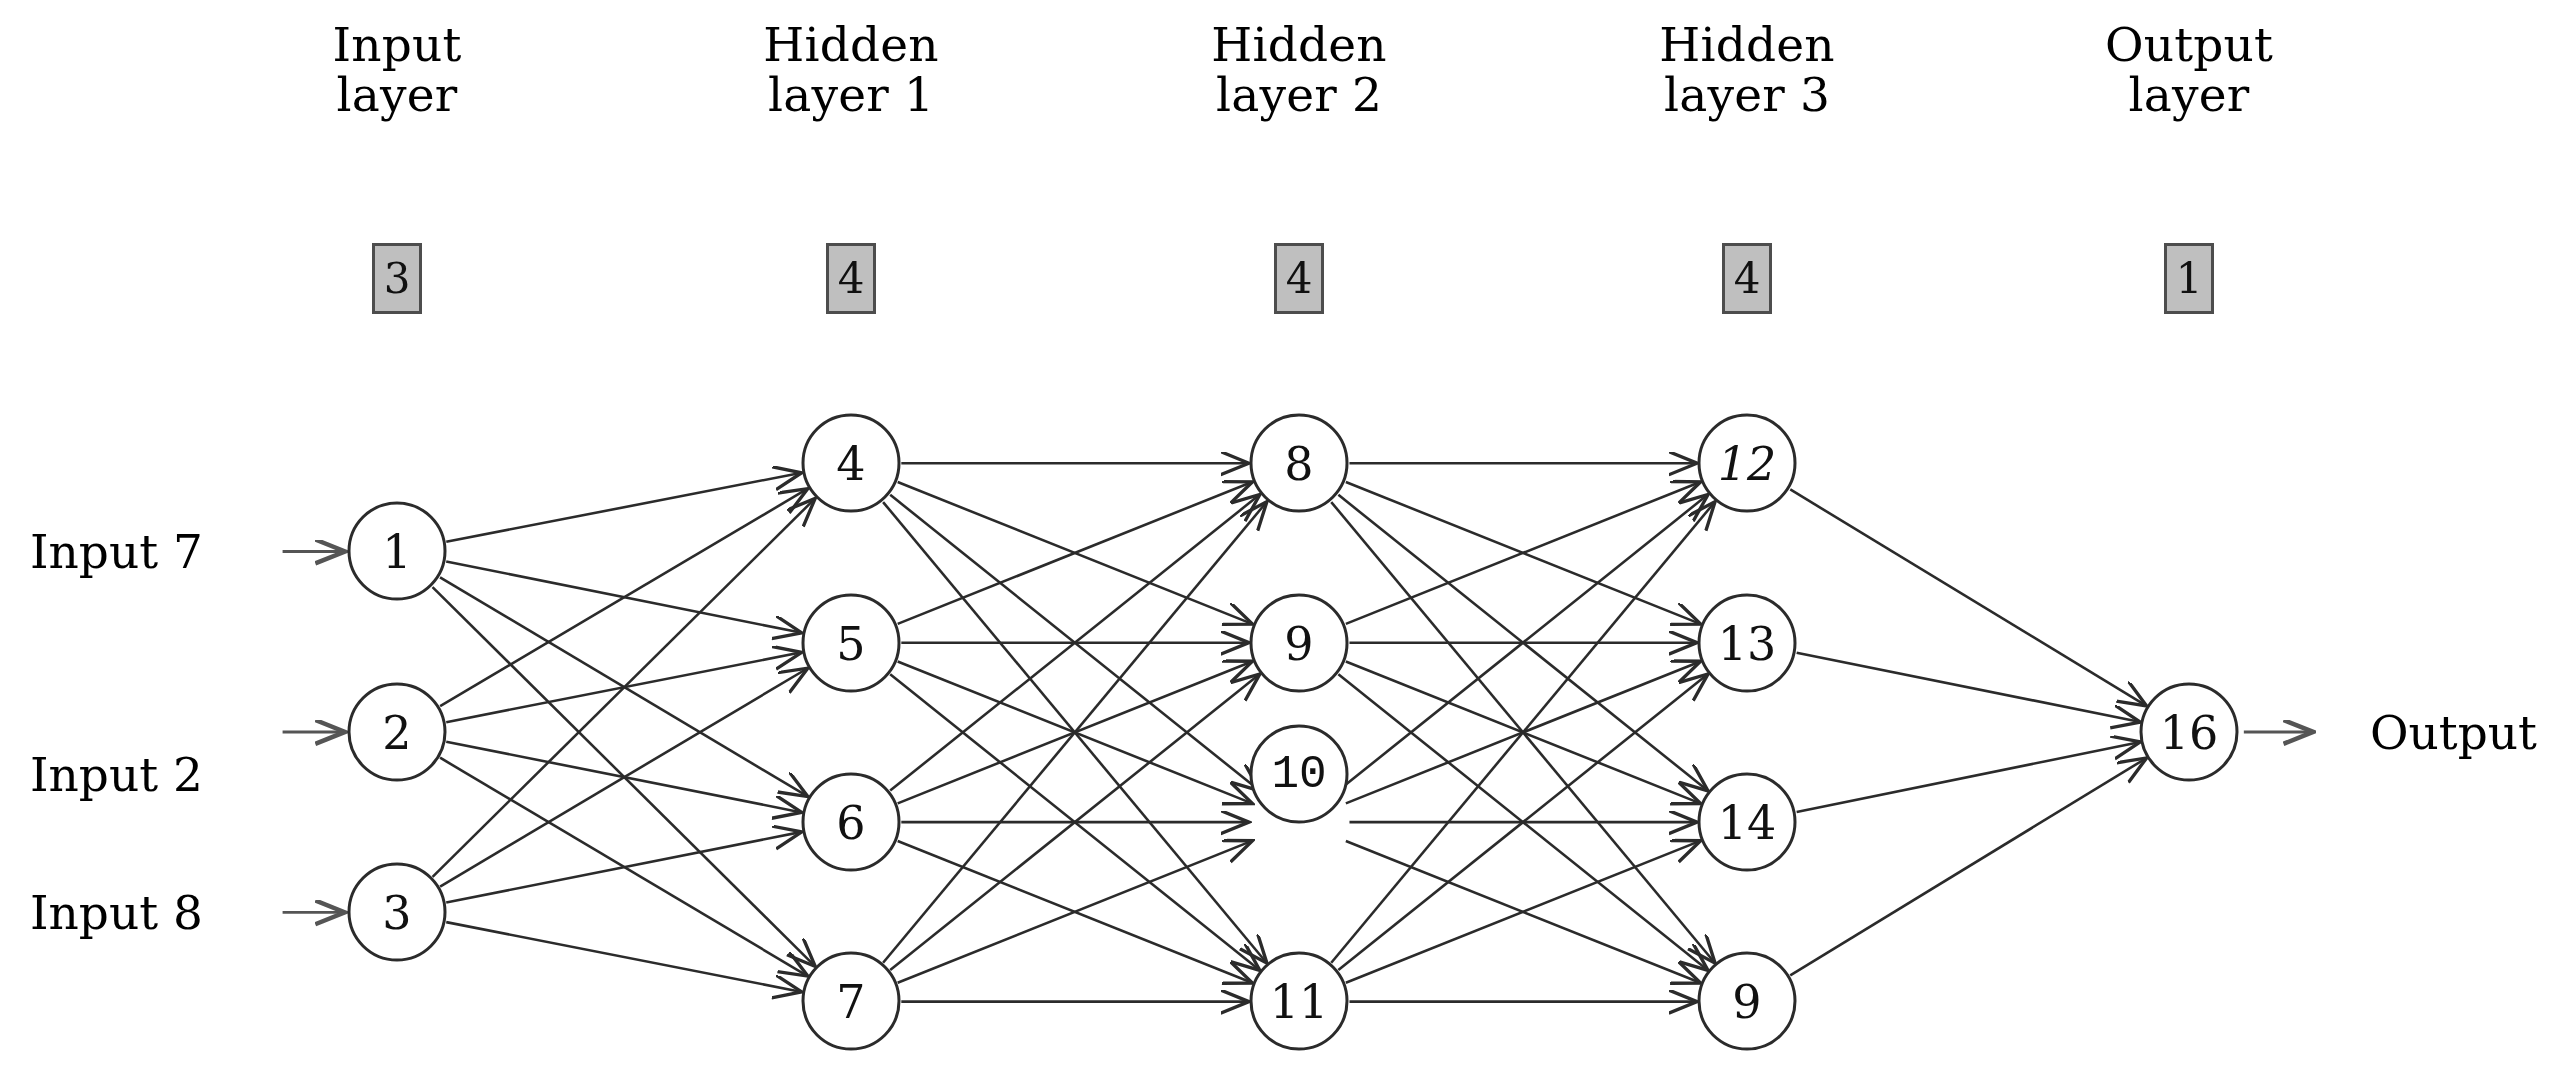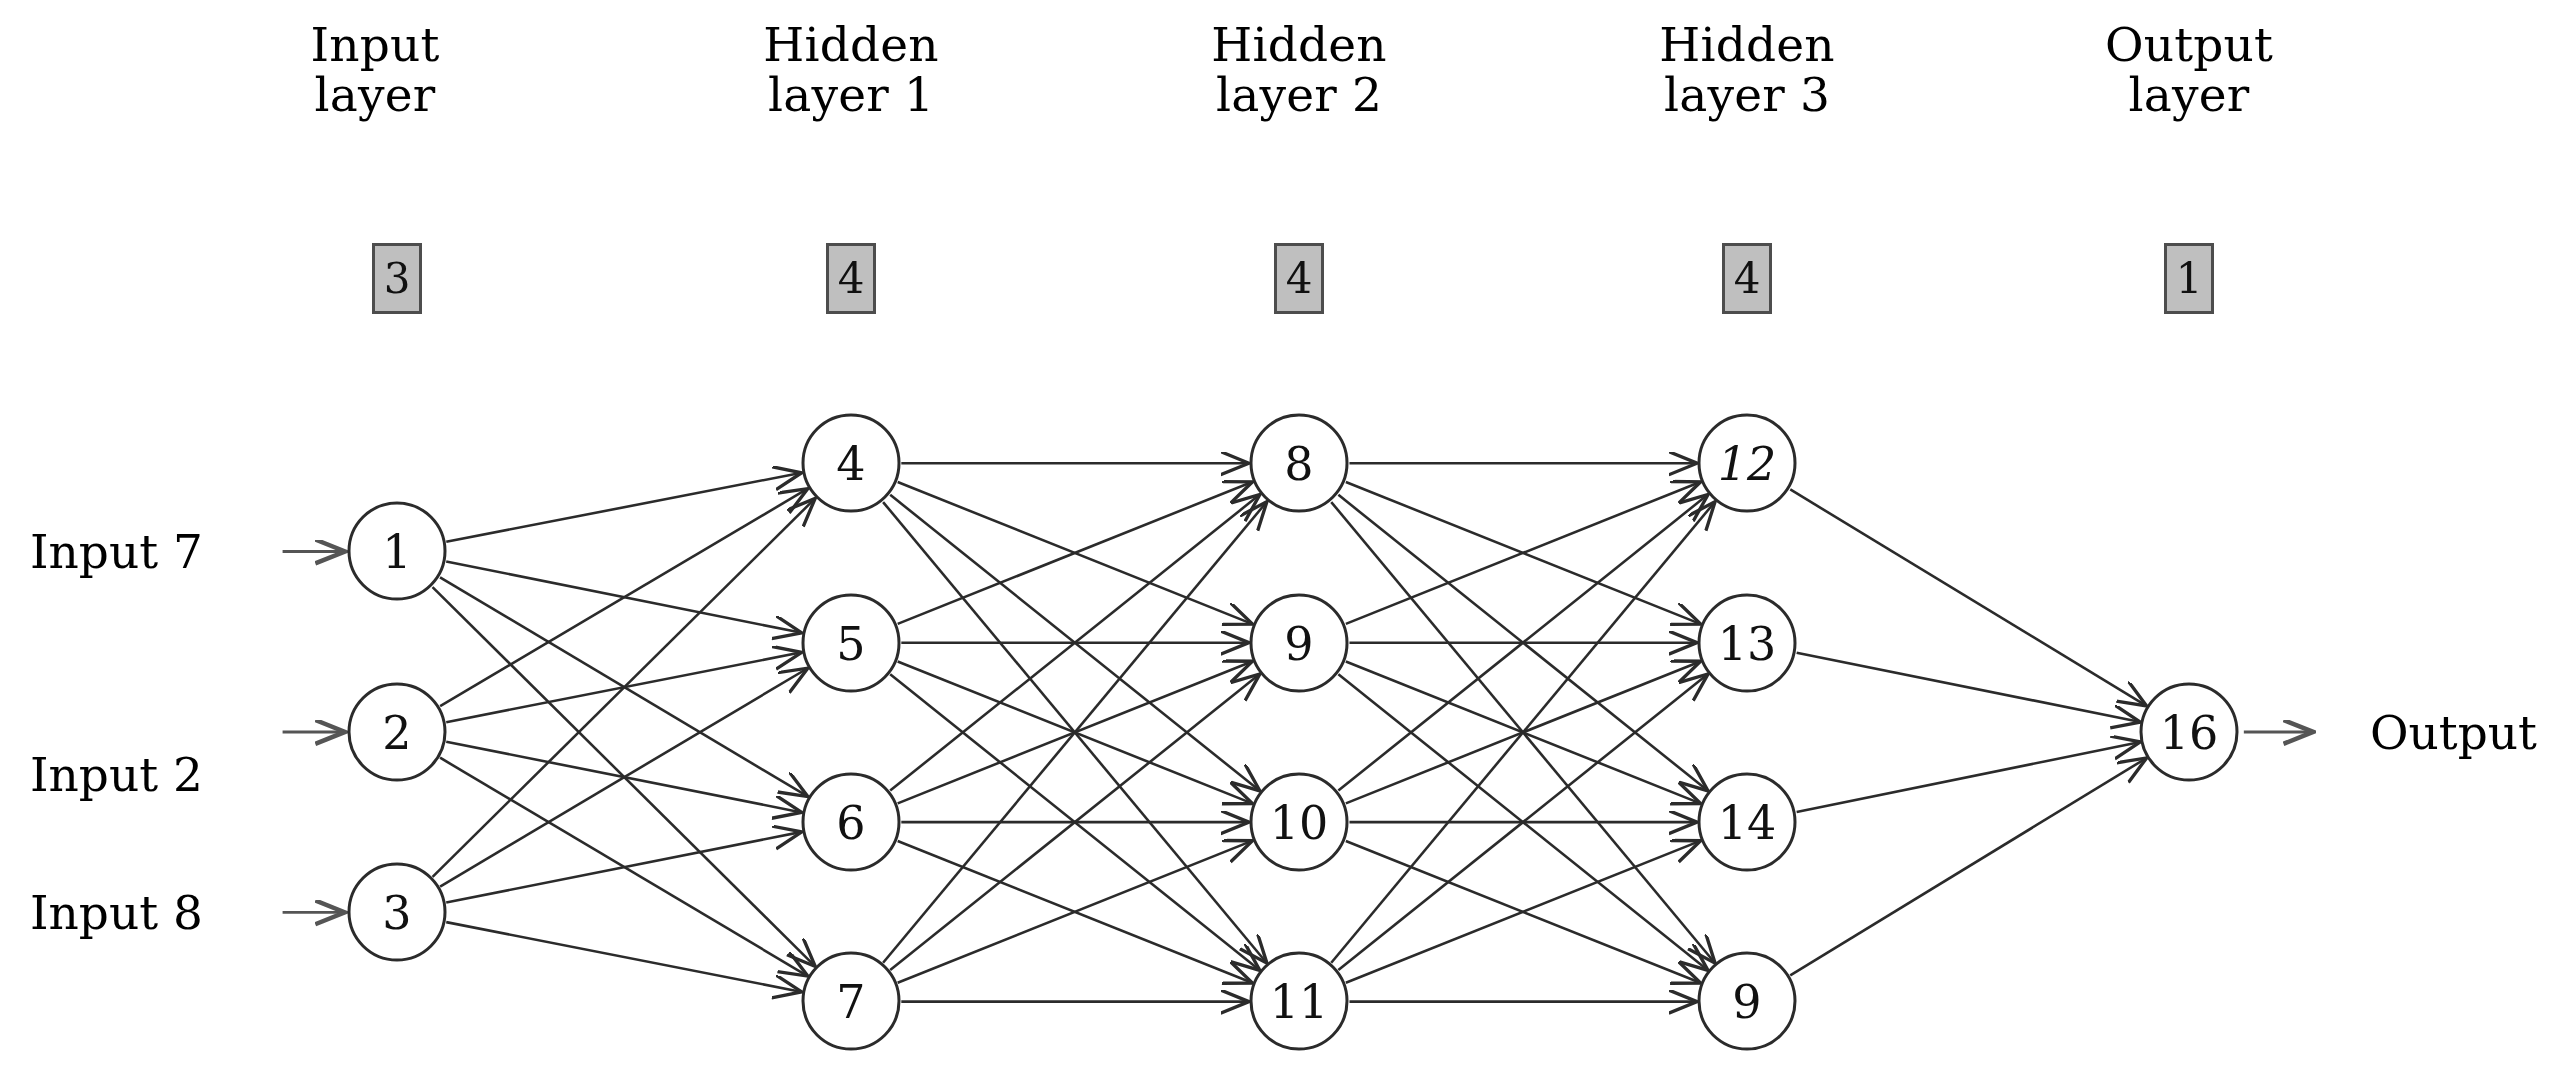--- a/index.html
+++ b/index.html
@@ -148,21 +148,21 @@
       </g>
     <g id="io-arrow-group" fill="none" stroke="#555555" stroke-width="3">
         <line x1="285" y1="556" x2="345" y2="556" marker-end="url(#ahbig)"></line>
         <line x1="285" y1="738" x2="345" y2="738" marker-end="url(#ahbig)"></line>
         <line x1="285" y1="920" x2="345" y2="920" marker-end="url(#ahbig)"></line>
         <line x1="2263" y1="738" x2="2330" y2="738" marker-end="url(#ahbig)"></line>
       </g>
   </svg>
 
   <div id="headers-container">
-      <div class="layer-header" style="left: 375px; top: 20px;">Input
+      <div class="layer-header" style="left: 397px; top: 20px;">Input
 layer</div>
       <div class="layer-header" style="left: 851px; top: 20px;">Hidden
 layer 1</div>
       <div class="layer-header" style="left: 1299px; top: 20px;">Hidden
 layer 2</div>
       <div class="layer-header" style="left: 1747px; top: 20px;">Hidden
 layer 3</div>
       <div class="layer-header" style="left: 2189px; top: 20px;">Output
 layer</div>
     </div>
@@ -176,21 +176,21 @@
   <div id="nodes-container">
       <div class="neuron" style="left: 397px; top: 551px;">1</div>
       <div class="neuron" style="left: 397px; top: 732px;">2</div>
       <div class="neuron" style="left: 397px; top: 912px;">3</div>
       <div class="neuron" style="left: 851px; top: 463px;">4</div>
       <div class="neuron" style="left: 851px; top: 643px;">5</div>
       <div class="neuron" style="left: 851px; top: 822px;">6</div>
       <div class="neuron" style="left: 851px; top: 1001px;">7</div>
       <div class="neuron" style="left: 1299px; top: 463px;">8</div>
       <div class="neuron" style="left: 1299px; top: 643px;">9</div>
-      <div class="neuron" style="left: 1299px; top: 822px;">10</div>
+      <div class="neuron" style="left: 1299px; top: 774px; font-family: Liberation Mono, monospace;">10</div>
       <div class="neuron" style="left: 1299px; top: 1001px;">11</div>
       <div class="neuron" style="left: 1747px; top: 463px; font-style: italic;">12</div>
       <div class="neuron" style="left: 1747px; top: 643px;">13</div>
       <div class="neuron" style="left: 1747px; top: 822px;">14</div>
       <div class="neuron" style="left: 1747px; top: 1001px;">9</div>
       <div class="neuron" style="left: 2189px; top: 732px;">16</div>
     </div>
   <div id="iolabels-container">
       <div class="io-label" style="left: 30px; top: 551px;">Input 7</div>
       <div class="io-label" style="left: 30px; top: 774px; text-align: right;">Input 2</div>

